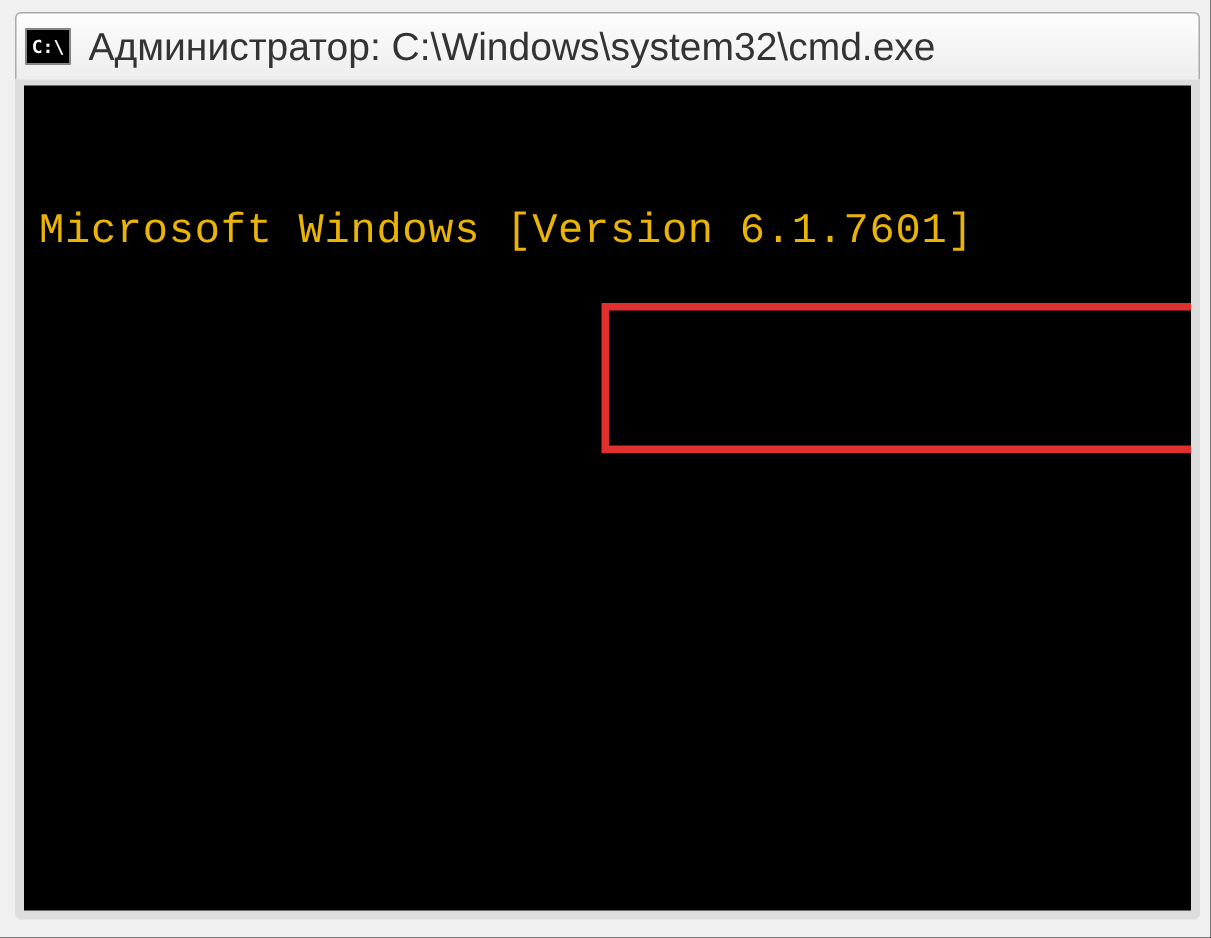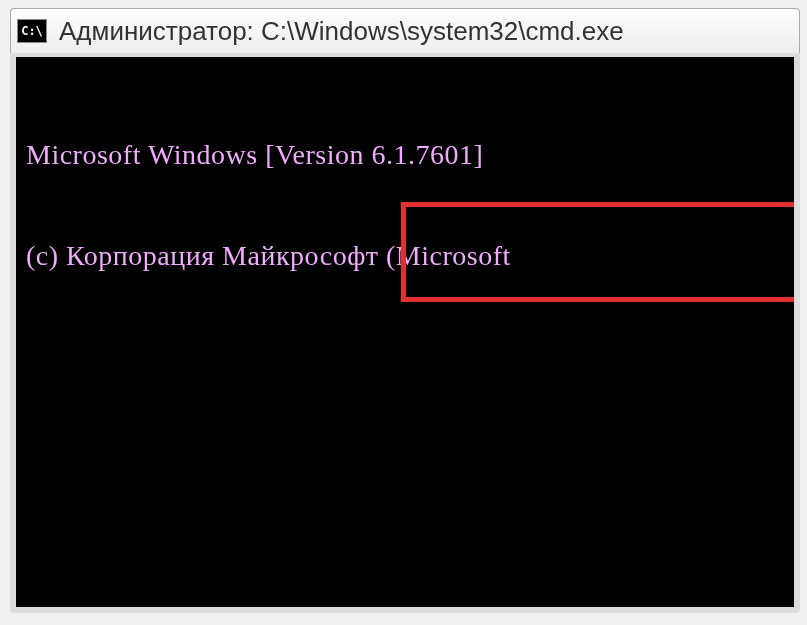--- a/index.html
+++ b/index.html
@@ -58,23 +58,23 @@
       background: #ddd;
       border-radius: 0 0 4px 4px;
       box-shadow: inset 0 0 0 1px #aaa;
     }
     .console {
       background: #000;
       width: 100%;
       height: 100%;
       box-sizing: border-box;
       padding: 14px 10px;
-      font-family: Liberation Serif, serif;
+      font-family: Liberation Mono, monospace;
       font-size: 28px;
-      color: #f0abfc;
+      color: #eab308;
       line-height: 1.2;
       white-space: pre;
       overflow: hidden;
       position: relative;
       letter-spacing: 0.5px;
     }
     .console-line {
       display: block;
     }
     .highlight-box {
@@ -87,18 +87,17 @@
 <body>
 
 <div class="window">
   <div class="titlebar">
     <span class="titlebar-icon">C:\</span>
     <span class="titlebar-text">Администратор: C:\Windows\system32\cmd.exe</span>
   </div>
   <div class="client-frame">
     <div class="console">
       <span class="console-line">Microsoft Windows [Version 6.1.7601]</span>
-      <span class="console-line">(c) Корпорация Майкрософт (Microsoft </span>
       <span class="console-line"></span>
       <div class="highlight-box" style="left:385px;top:145px;width:395px;height:90px;"></div>
     </div>
   </div>
 </div>
 
 </body></html>

